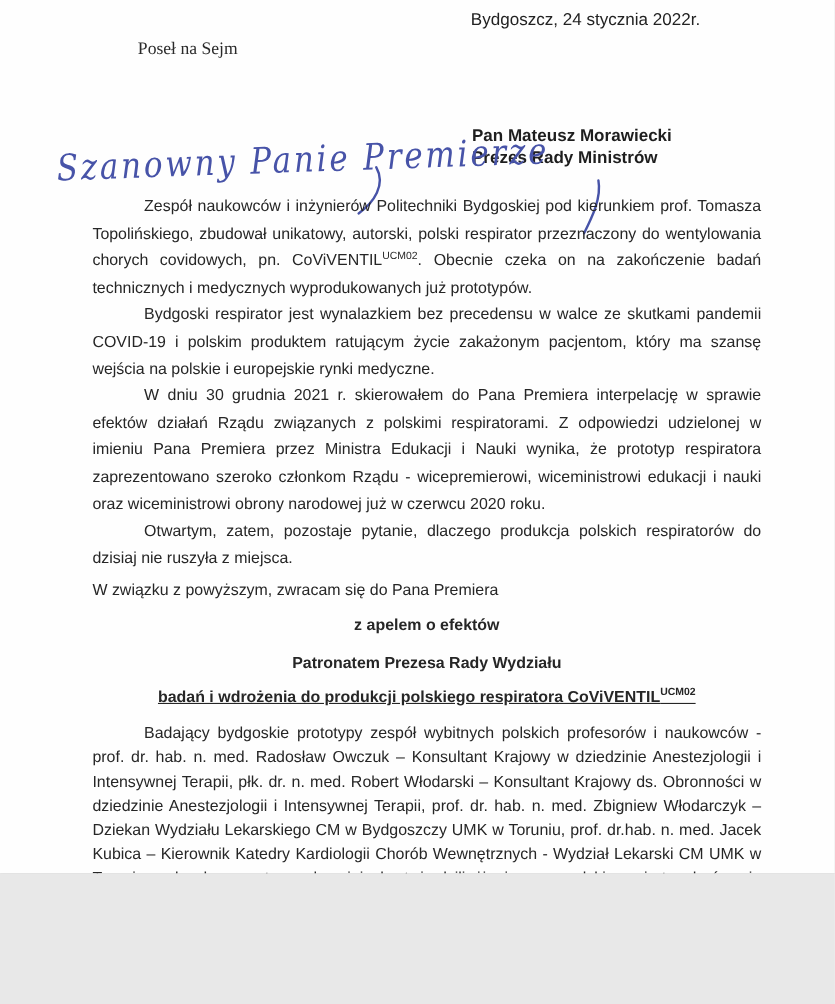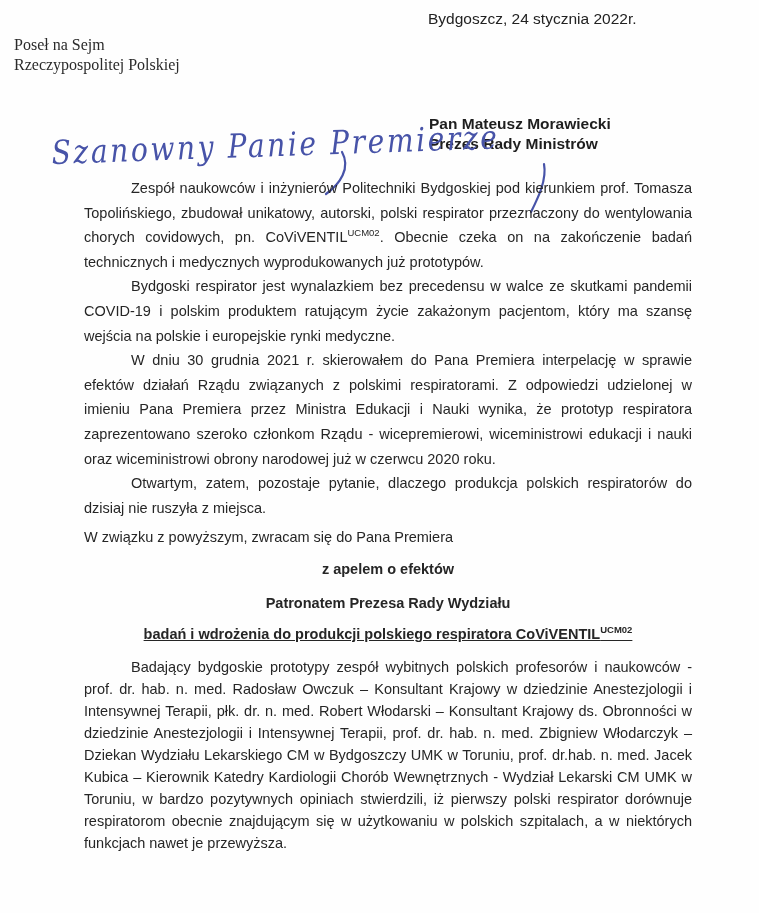--- a/index.html
+++ b/index.html
@@ -1,32 +1,32 @@
 <!DOCTYPE html>
 <html lang="pl"><head>
 <meta charset="utf-8">
 <style>
   html,body{margin:0;padding:0;background:#e8e8e8;}
   .page{
     position:relative;
-    width:759px;height:913px;
+    width:759px;height:794px;
     margin:0 auto;
     background:#fefefe;
     overflow:hidden;
     font-family:"Liberation Sans",sans-serif;
     color:#262626;
     box-shadow:0 0 4px rgba(0,0,0,.25);
   }
   .city-date{
     position:absolute;top:10px;left:428px;
     font-size:15.5px;color:#222;
   }
   .sender{
     position:absolute;top:35px;left:14px;width:202px;
-    text-align:left;
+    text-align:right;
     font-family:"Liberation Serif",serif;
     font-size:16px;line-height:20px;color:#2a2a2a;
   }
   .recipient{
     position:absolute;top:74px;left:429px;
     font-weight:bold;font-size:15.5px;line-height:19.5px;color:#1e1e1e;margin-top:40px;
   }
   .salutation{
     position:absolute;top:112px;left:46px;
     width:520px;height:104px;
@@ -86,21 +86,20 @@
 </style>
 </head>
 <body>
 
 <div class="page">
 
   <div class="city-date">Bydgoszcz, 24 stycznia 2022r.</div>
 
   <div class="sender">
     <div>Poseł na Sejm</div>
-    <div>Rzeczypospolitej Polskiej</div>
   </div>
 
   <div class="recipient">
     <div>Pan Mateusz Morawiecki</div>
     <div>Prezes Rady Ministrów</div>
   </div>
 
   <svg class="salutation" viewBox="0 0 520 104" aria-hidden="false">
     <text x="6" y="52" textLength="448" lengthAdjust="spacingAndGlyphs" transform="rotate(-2 6 52)">Szanowny Panie Premierze</text>
     <path d="M 296 40 C 305 56, 294 72, 280 82" fill="none" stroke="#4753a8" stroke-width="2.2" stroke-linecap="round"></path>

